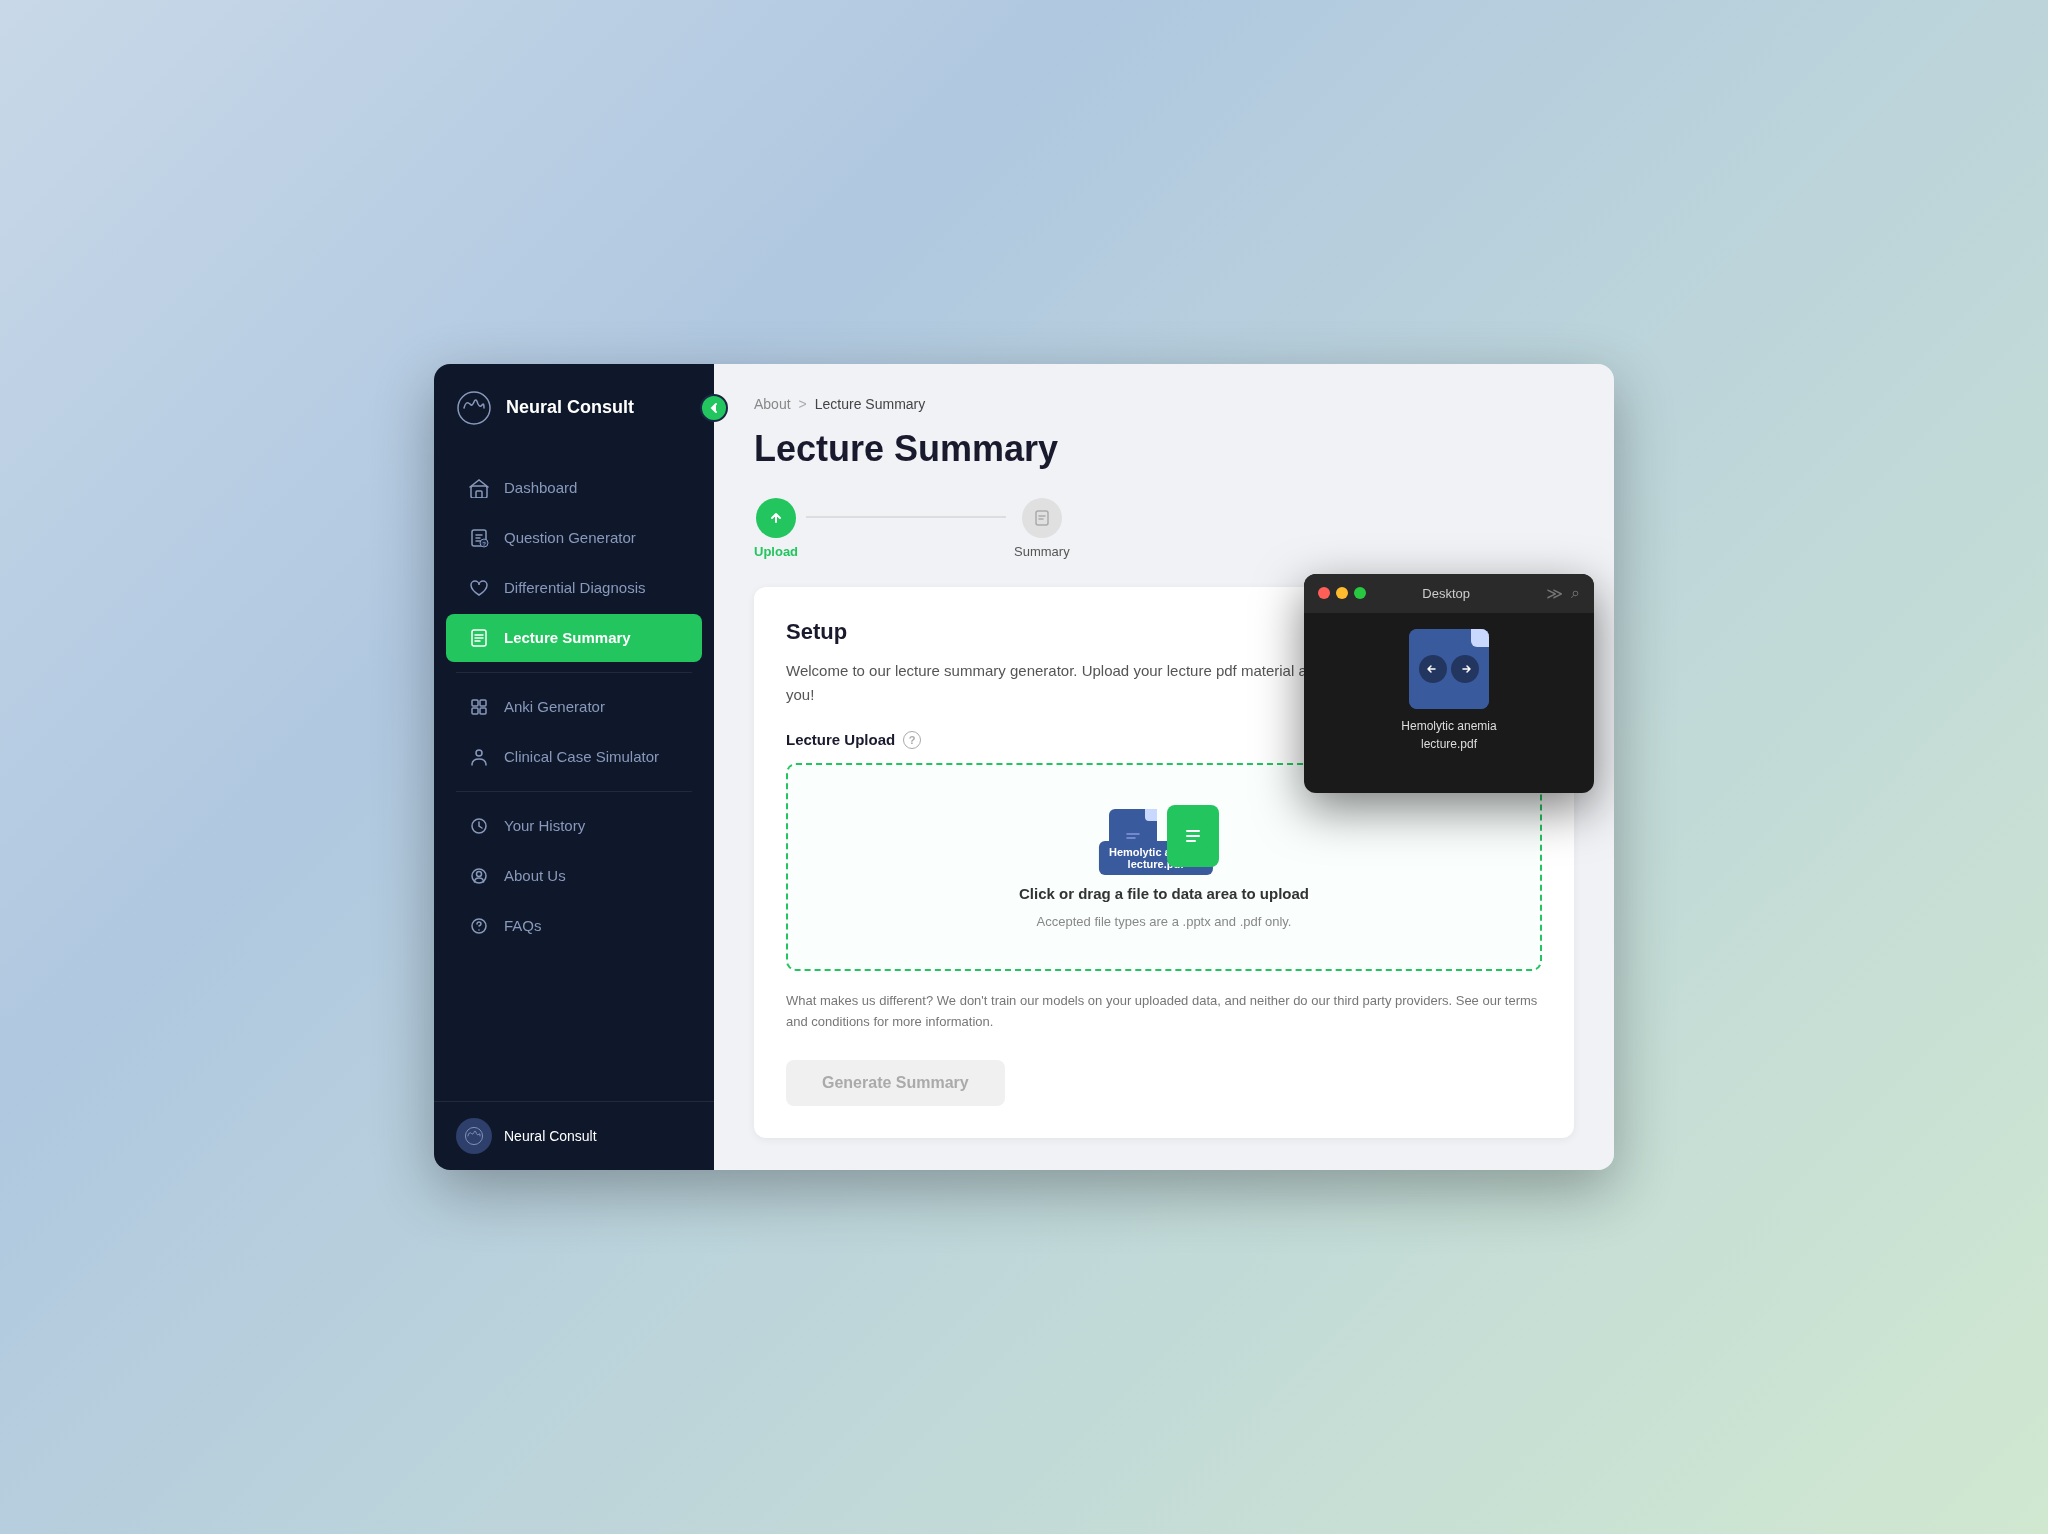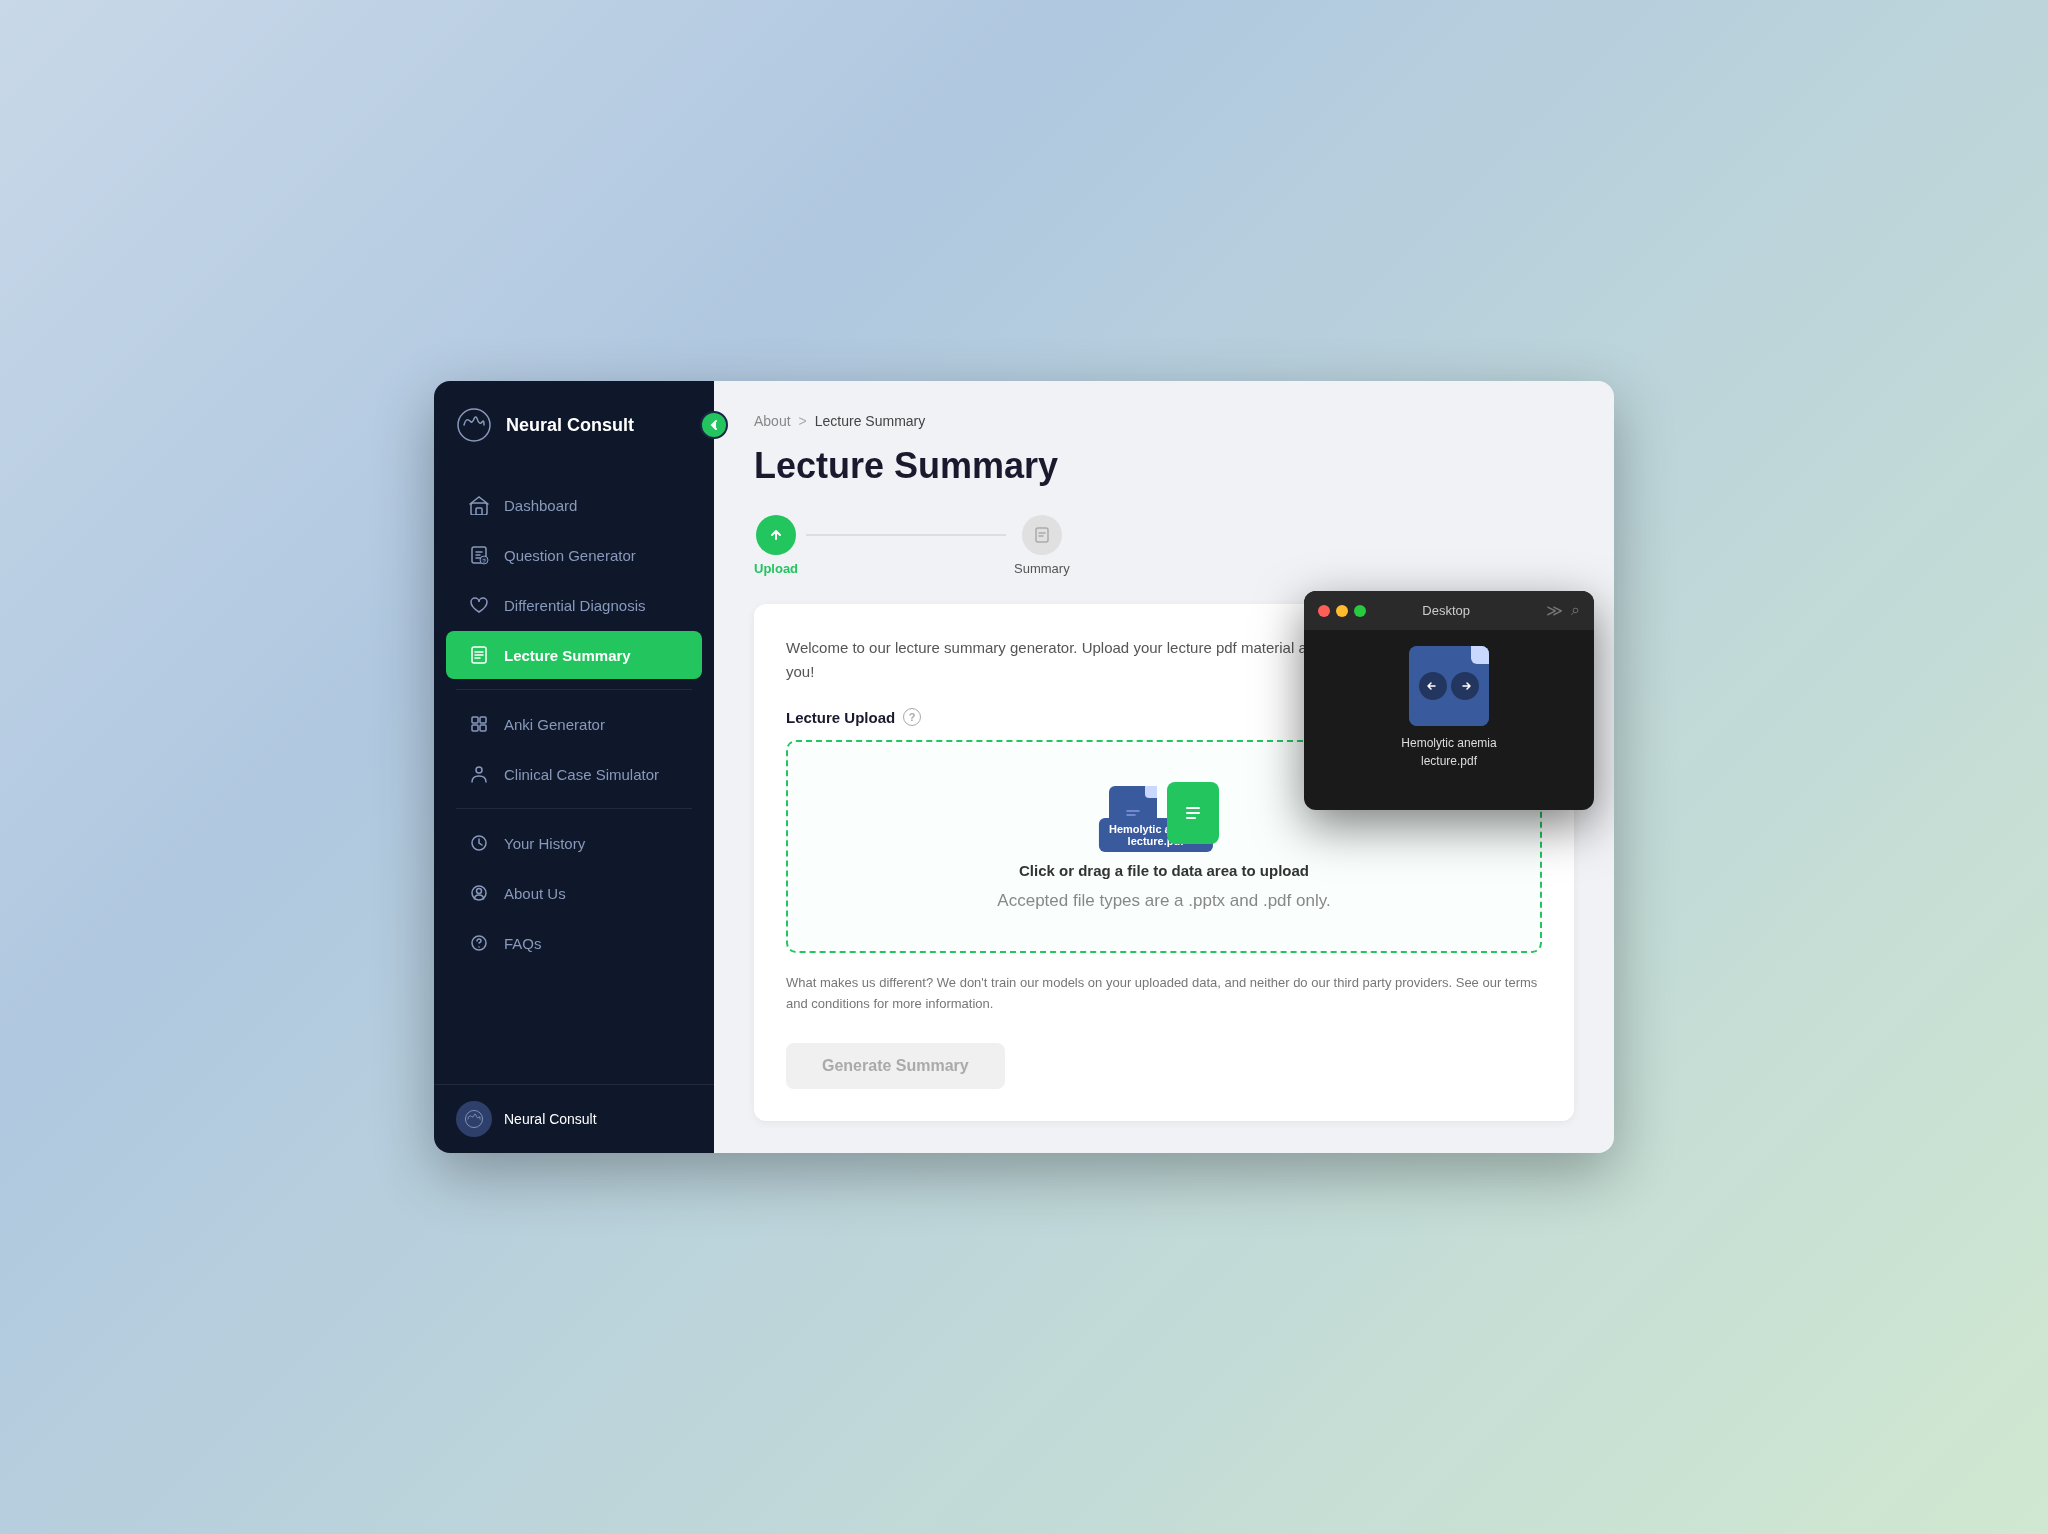--- a/index.html
+++ b/index.html
@@ -273,21 +273,21 @@
       display: flex;
       align-items: center;
       justify-content: center;
     }
     .upload-main-text {
       font-size: 15px;
       font-weight: 600;
       color: #333;
     }
     .upload-sub-text {
-      font-size: 17px;
+      font-size: 13px;
       color: #888;
     }
     .privacy-note {
       font-size: 13px;
       color: #777;
       line-height: 1.6;
       margin-top: 20px;
       margin-bottom: 28px;
     }
     .generate-btn {
@@ -561,20 +561,21 @@
           <svg width="20" height="20" viewBox="0 0 20 20" fill="none">
               <rect x="4" y="3" width="12" height="14" rx="2" stroke="#aaa" stroke-width="1.5"></rect>
               <path d="M7 8h6M7 11h4" stroke="#aaa" stroke-width="1.5" stroke-linecap="round"></path>
             </svg>
         </div>
         <span class="step-label">Summary</span>
       </div>
     </div>
 
     <div class="setup-card">
+      <h2 class="setup-title">Setup</h2>
       <p class="setup-desc">Welcome to our lecture summary generator. Upload your lecture pdf material and let us generate a summary for you!</p>
 
       <div class="upload-label">
         <span>Lecture Upload</span>
         <div class="upload-help-icon">?</div>
       </div>
 
       <div class="upload-zone">
         <div class="upload-zone-icons">
           <div class="file-icon-small" style="position:relative;">

